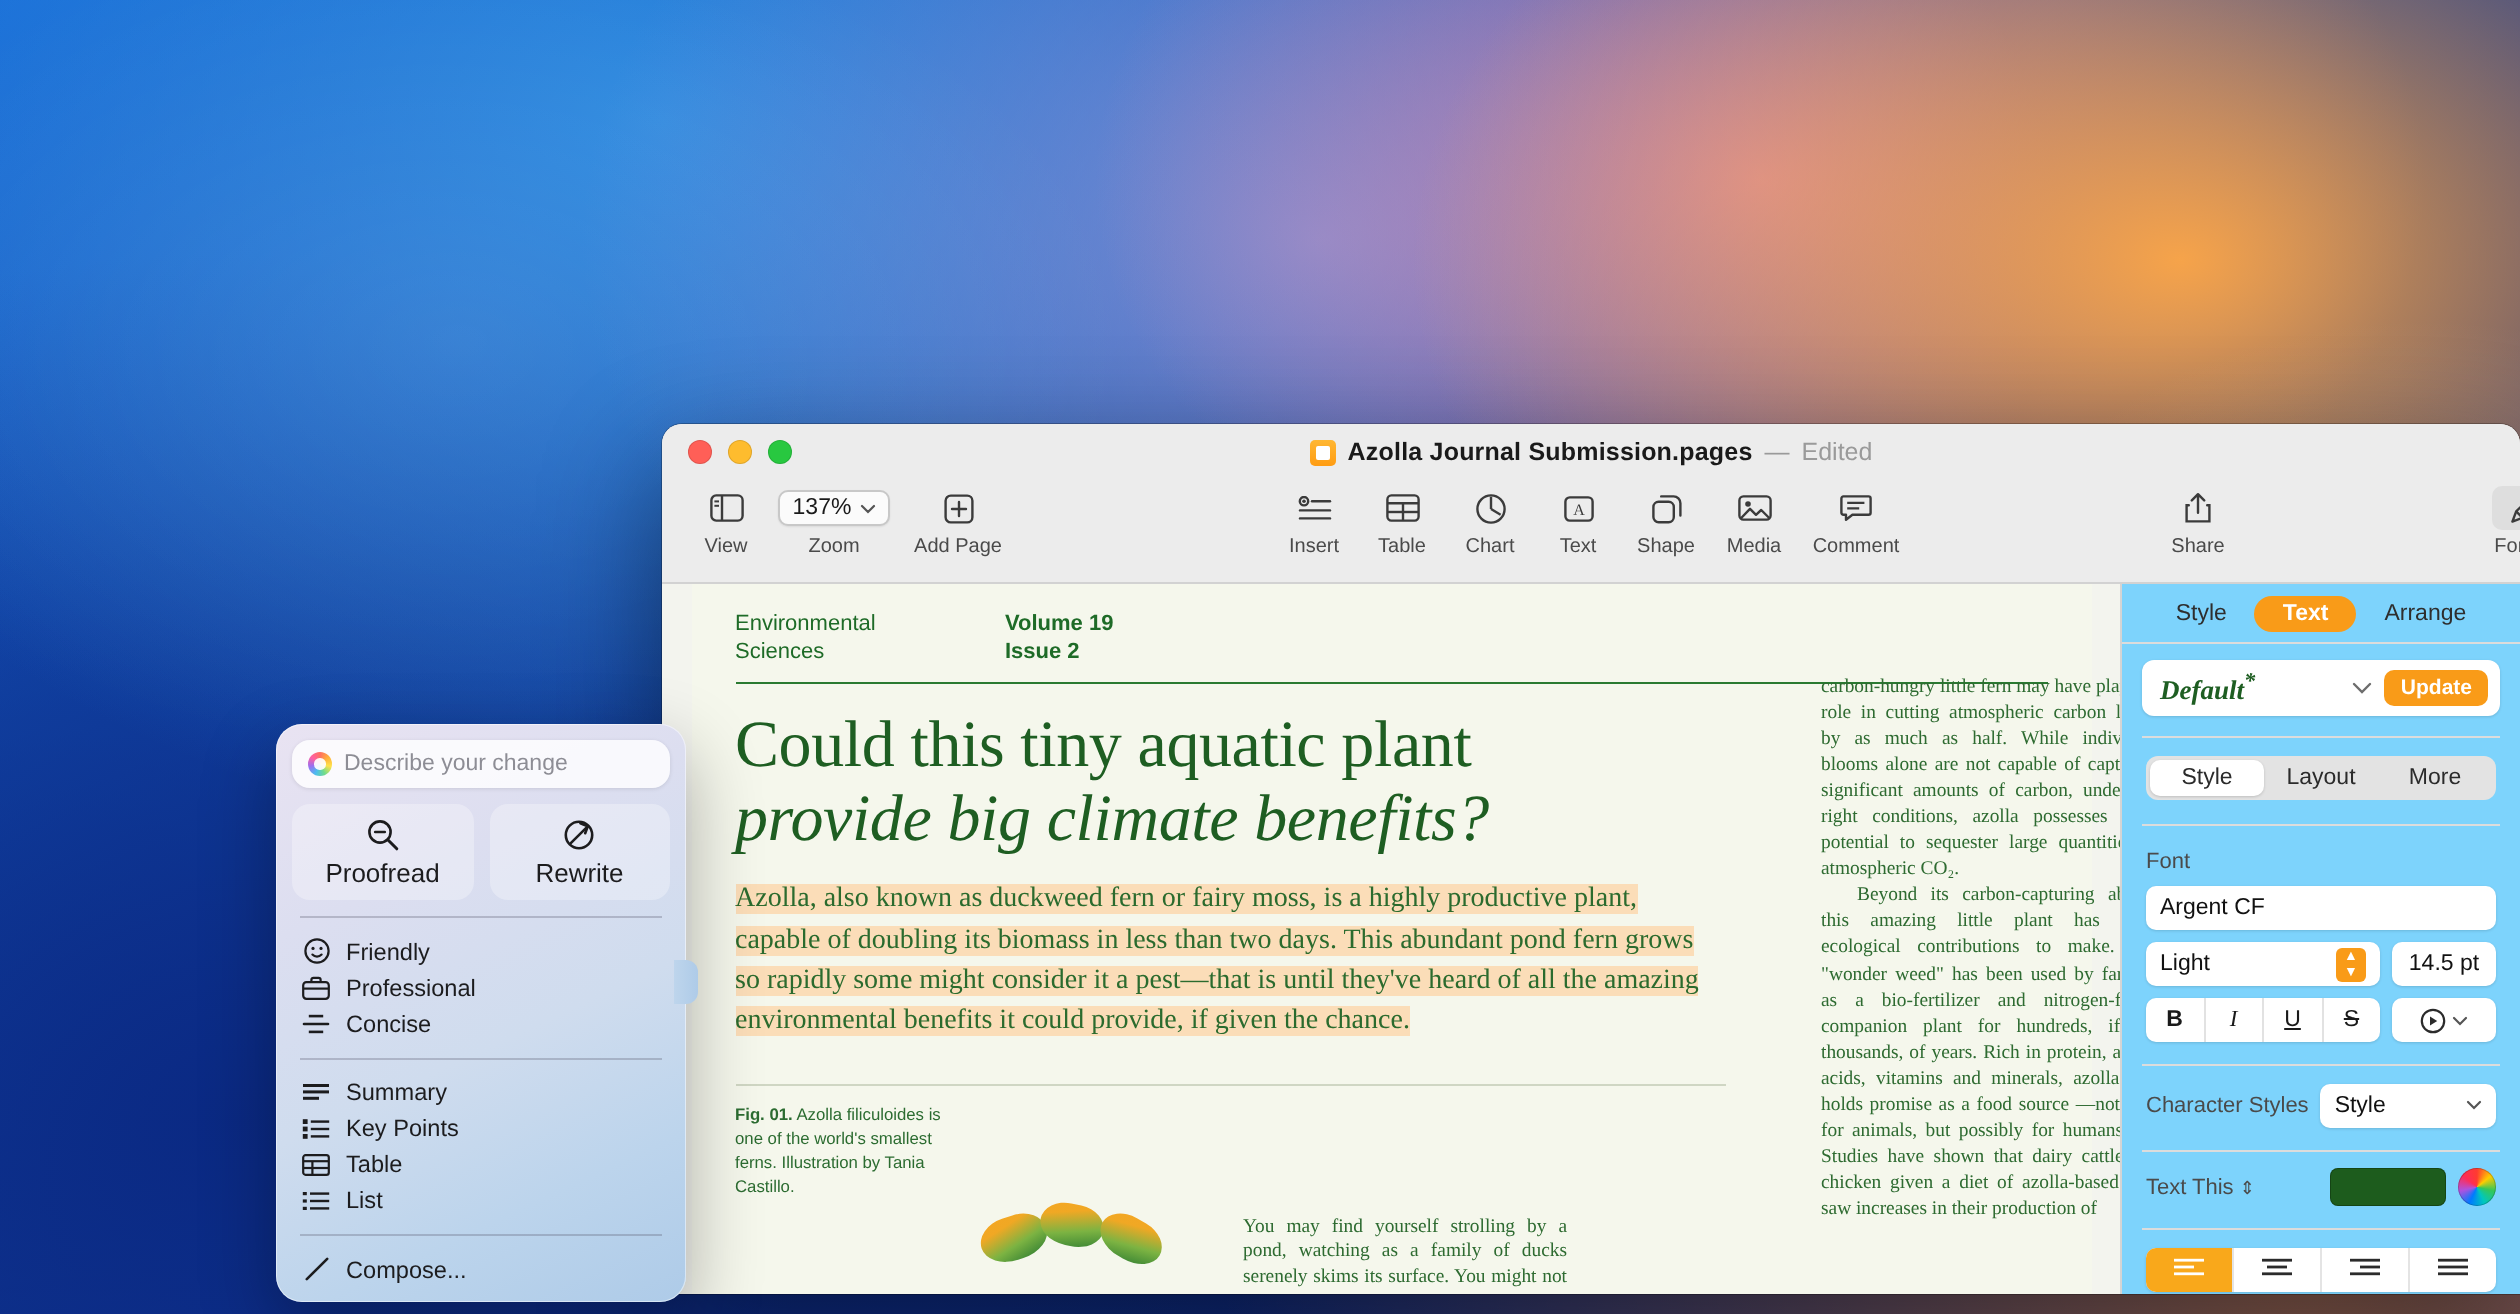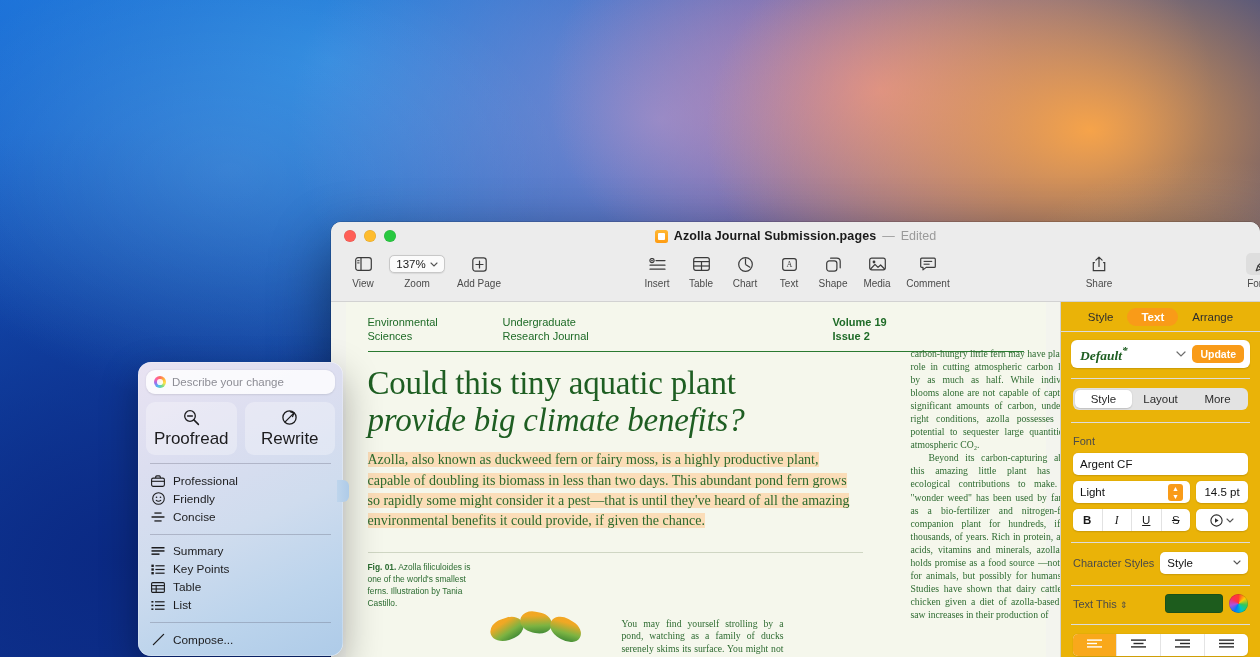--- a/index.html
+++ b/index.html
@@ -25,21 +25,21 @@
   #desktop::after {
     content: "";
     position: absolute; inset: 0;
     background:
       radial-gradient(ellipse 480px 300px at 230px 170px, rgba(255,255,255,0.10) 0%, rgba(255,255,255,0) 70%),
       radial-gradient(ellipse 300px 200px at 1210px 300px, rgba(255,200,140,0.35) 0%, rgba(255,200,140,0) 70%);
   }
 
   
   #pages-window {
-    position: absolute; left: 331px; top: 222px;
+    position: absolute; left: 331px; top: 212px;
     width: 929px; height: 435px;
     background: #f2f2f2;
     border-radius: 10px 10px 0 0;
     box-shadow: 0 22px 60px rgba(0,0,0,0.45), 0 0 0 0.5px rgba(0,0,0,0.25);
     overflow: hidden;
     display: flex; flex-direction: column;
   }
 
   
   .titlebar {
@@ -173,21 +173,21 @@
   .col-right-abs p:first-child { text-indent: 0; }
 
   
   .leaf {
     position: absolute; border-radius: 42% 42% 46% 46% / 50%;
     background: linear-gradient(165deg, #f5a623 0%, #f0a824 26%, #7cb342 62%, #2e7d32 100%);
   }
 
   
   .sidebar {
-    flex: 0 0 200px; width: 200px; background: #eab308;
+    flex: 0 0 200px; width: 200px; background: #7dd3fc;
     border-left: 0.5px solid #d4d4d4;
     display: flex; flex-direction: column; min-height: 0;
   }
   .seg-tabs {
     display: flex; align-items: center; justify-content: center; gap: 0;
     height: 30px; flex: 0 0 30px; border-bottom: 0.5px solid #dcdcdc;
     padding: 0 6px;
   }
   .seg-tab {
     font-size: 11.5px; color: #2e2e2e; padding: 3px 14px; border-radius: 11px;
@@ -292,21 +292,21 @@
     content:""; position:absolute; inset:3.2px; background: rgba(255,255,255,0.92);
     border-radius: 50%;
   }
   .wt-placeholder { font-size: 11.5px; color: #8d8d95; }
   .wt-bigrow { display: flex; gap: 8px; margin-top: 8px; }
   .wt-big {
     flex: 1 1 0; background: rgba(255,255,255,0.30); border-radius: 9px;
     padding: 7px 0 6px 0; display: flex; flex-direction: column;
     align-items: center; gap: 3px;
   }
-  .wt-big-label { font-size: 17px; color: #1c1c1e; }
+  .wt-big-label { font-size: 13px; color: #1c1c1e; }
   .wt-sep { height: 0.5px; background: rgba(90,90,110,0.30); margin: 8px 4px; }
   .wt-item {
     display: flex; align-items: center; gap: 8px;
     padding: 2px 5px; border-radius: 6px;
   }
   .wt-item-label { font-size: 11.8px; color: #1c1c1e; }
   .wt-ico { width: 14px; display: flex; align-items: center; justify-content: center; color: #1c1c1e; }
   .wt-tail {
     position: absolute; right: -6px; top: 118px; width: 12px; height: 22px;
     background: linear-gradient(90deg,#bed5ec,#aecbe8);
@@ -476,24 +476,20 @@
 
   <div class="win-body">
 
     <div class="canvas">
       <div class="page">
 
         <div class="masthead">
           <div class="mast-col c1">
             <div>Environmental</div>
             <div>Sciences</div>
-          </div>
-          <div class="mast-col c2">
-            <div>Undergraduate</div>
-            <div>Research Journal</div>
           </div>
           <div class="mast-col c3">
             <div>Volume 19</div>
             <div>Issue 2</div>
           </div>
         </div>
 
         <div class="headline">
           <span>Could this tiny aquatic plant</span>
           <span class="ital">provide big climate benefits?</span>
@@ -688,39 +684,39 @@
           </svg>
       </span>
       <span class="wt-big-label">Rewrite</span>
     </div>
   </div>
 
   <div class="wt-sep"></div>
 
   <div class="wt-item">
     <span class="wt-ico">
-      <svg width="14" height="12" viewBox="0 0 14 12">
-          <rect x="0.6" y="3.1" width="12.8" height="8.3" rx="1.6" fill="none" stroke="#1c1c1e" stroke-width="1.1"></rect>
-          <path d="M4.7 3.1V1.9a1 1 0 0 1 1-1h2.6a1 1 0 0 1 1 1v1.2" fill="none" stroke="#1c1c1e" stroke-width="1.1"></path>
-          <line x1="0.6" y1="6.3" x2="13.4" y2="6.3" stroke="#1c1c1e" stroke-width="1.1"></line>
-        </svg>
-    </span>
-    <span class="wt-item-label">Professional</span>
-  </div>
-
-  <div class="wt-item">
-    <span class="wt-ico">
       <svg width="13" height="13" viewBox="0 0 13 13">
           <circle cx="6.5" cy="6.5" r="5.8" fill="none" stroke="#1c1c1e" stroke-width="1.1"></circle>
           <circle cx="4.5" cy="5.2" r="0.8" fill="#1c1c1e"></circle>
           <circle cx="8.5" cy="5.2" r="0.8" fill="#1c1c1e"></circle>
           <path d="M4.2 8.3a3.2 3.2 0 0 0 4.6 0" fill="none" stroke="#1c1c1e" stroke-width="1.1" stroke-linecap="round"></path>
         </svg>
     </span>
     <span class="wt-item-label">Friendly</span>
+  </div>
+
+  <div class="wt-item">
+    <span class="wt-ico">
+      <svg width="14" height="12" viewBox="0 0 14 12">
+          <rect x="0.6" y="3.1" width="12.8" height="8.3" rx="1.6" fill="none" stroke="#1c1c1e" stroke-width="1.1"></rect>
+          <path d="M4.7 3.1V1.9a1 1 0 0 1 1-1h2.6a1 1 0 0 1 1 1v1.2" fill="none" stroke="#1c1c1e" stroke-width="1.1"></path>
+          <line x1="0.6" y1="6.3" x2="13.4" y2="6.3" stroke="#1c1c1e" stroke-width="1.1"></line>
+        </svg>
+    </span>
+    <span class="wt-item-label">Professional</span>
   </div>
 
   <div class="wt-item">
     <span class="wt-ico">
       <svg width="14" height="12" viewBox="0 0 14 12">
           <line x1="1" y1="6" x2="13" y2="6" stroke="#1c1c1e" stroke-width="1.3" stroke-linecap="round"></line>
           <rect x="3.4" y="1.4" width="7.2" height="1.3" fill="#1c1c1e"></rect>
           <rect x="3.4" y="9.3" width="7.2" height="1.3" fill="#1c1c1e"></rect>
         </svg>
     </span>

